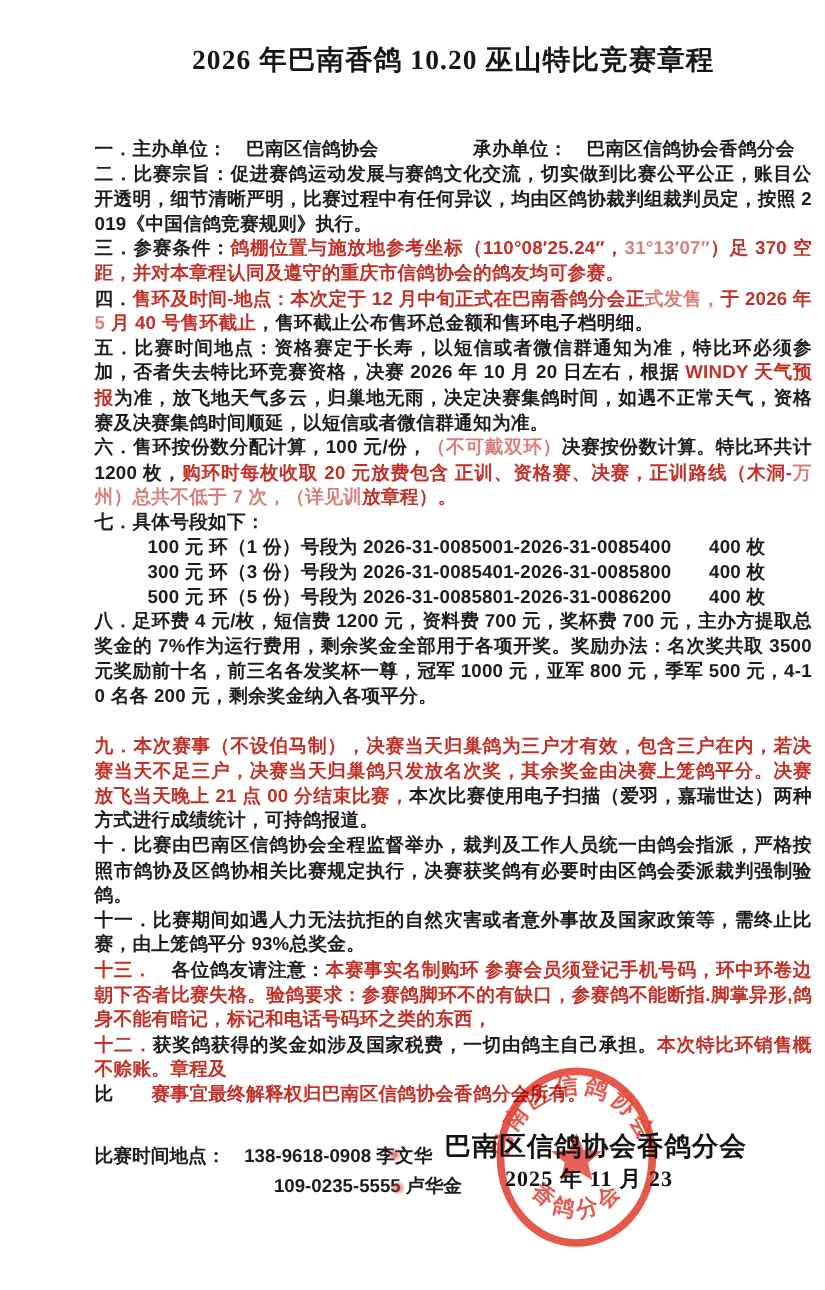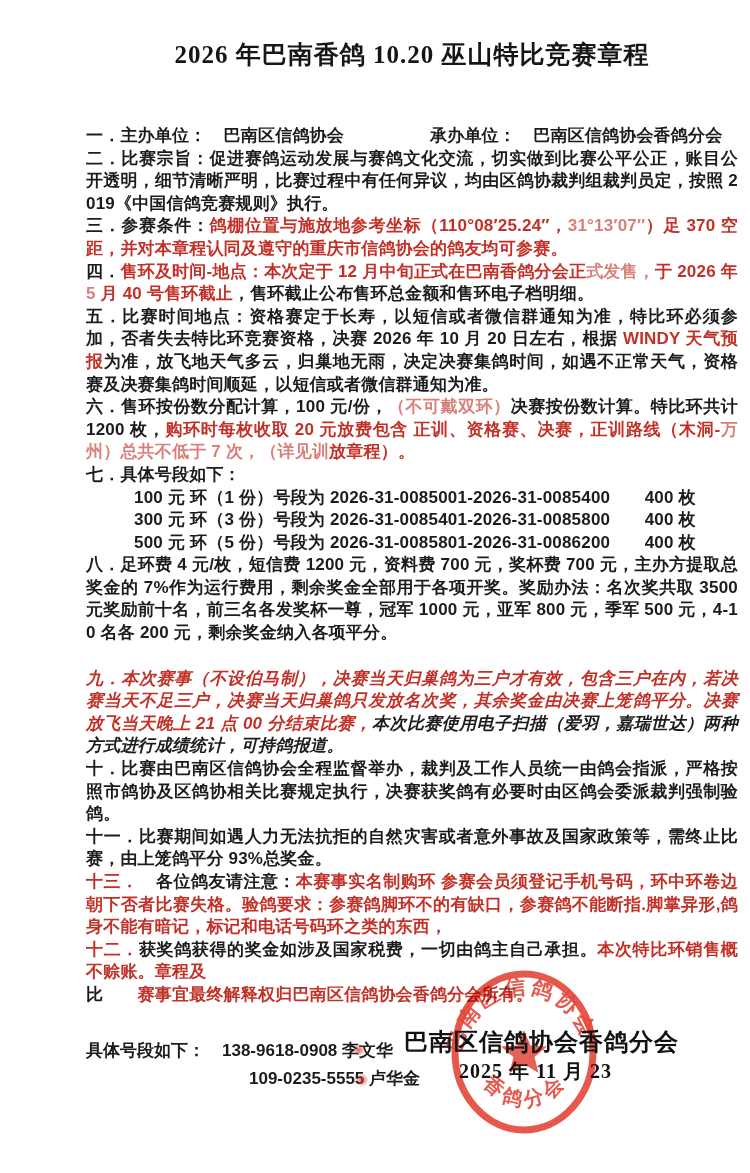--- a/index.html
+++ b/index.html
@@ -32,21 +32,21 @@
     font-size:17px;
     line-height:22.6px;
     font-weight:600;
     text-align:justify;
     text-justify:inter-character;
     word-break:break-all;
     letter-spacing:0.2px;
     margin:0;
   }
   .para.indent{padding-left:48px;}
-  .para.gap{margin-top:23px;font-style:italic;}
+  .para.gap{margin-top:23px;}
   .black{color:var(--ink,#1c1c1c);}
   .red{color:var(--red,#c23128);}
   .faded{opacity:0.62;}
   .contact{
     margin-top:30px;
     font-size:17px;
     line-height:28px;
     font-weight:700;
   }
   .contact-row{white-space:pre;}
@@ -110,21 +110,21 @@
         <div class="para indent"><span class="black">500 元 环（5 份）号段为 2026-31-0085801-2026-31-0086200　　400 枚</span></div>
         <div class="para"><span class="black">八．足环费 4 元/枚，短信费 1200 元，资料费 700 元，奖杯费 700 元，主办方提取总奖金的 7%作为运行费用，剩余奖金全部用于各项开奖。奖励办法：名次奖共取 3500 元奖励前十名，前三名各发奖杯一尊，冠军 1000 元，亚军 800 元，季军 500 元，4-10 名各 200 元，剩余奖金纳入各项平分。</span></div>
         <div class="para gap"><span class="red">九．本次赛事（不设伯马制），决赛当天归巢鸽为三户才有效，包含三户在内，若决赛当天不足三户，决赛当天归巢鸽只发放名次奖，其余奖金由决赛上笼鸽平分。决赛放飞当天晚上 21 点 00 分结束比赛，</span><span class="black">本次比赛使用电子扫描（爱羽，嘉瑞世达）两种方式进行成绩统计，可持鸽报道。</span></div>
         <div class="para"><span class="black">十．比赛由巴南区信鸽协会全程监督举办，裁判及工作人员统一由鸽会指派，严格按照市鸽协及区鸽协相关比赛规定执行，决赛获奖鸽有必要时由区鸽会委派裁判强制验鸽。</span></div>
         <div class="para"><span class="black">十一．比赛期间如遇人力无法抗拒的自然灾害或者意外事故及国家政策等，需终止比赛，由上笼鸽平分 93%总奖金。</span></div>
         <div class="para"><span class="red">十三．</span><span class="black">　各位鸽友请注意：</span><span class="red">本赛事实名制购环 参赛会员须登记手机号码，环中环卷边朝下否者比赛失格。验鸽要求：参赛鸽脚环不的有缺口，参赛鸽不能断指.脚掌异形,鸽身不能有暗记，标记和电话号码环之类的东西，</span></div>
         <div class="para"><span class="red">十二．</span><span class="black">获奖鸽获得的奖金如涉及国家税费，一切由鸽主自己承担。</span><span class="red">本次特比环销售概不赊账。章程及</span><br><span class="black">比　　</span><span class="red">赛事宜最终解释权归巴南区信鸽协会香鸽分会所有。</span></div>
       </div>
 
     <div class="contact">
-      <div class="contact-row"><span>具体号段如下：</span><span>　</span><span>138-9618-0908</span><span> </span><span>李文华</span></div>
+      <div class="contact-row"><span>比赛时间地点：</span><span>　</span><span>138-9618-0908</span><span> </span><span>李文华</span></div>
       <div class="contact-row second"><span>109-0235-5555</span><span> </span><span>卢华金</span></div>
     </div>
   </div>
 
   <div class="smudge s1"></div>
   <div class="smudge s2"></div>
 
   <svg class="stamp" viewBox="0 0 154 172" xmlns="http://www.w3.org/2000/svg">
     <defs>
       <path id="arcTop" d="M 13 100 A 64 72 0 0 1 141 100" fill="none"></path>

